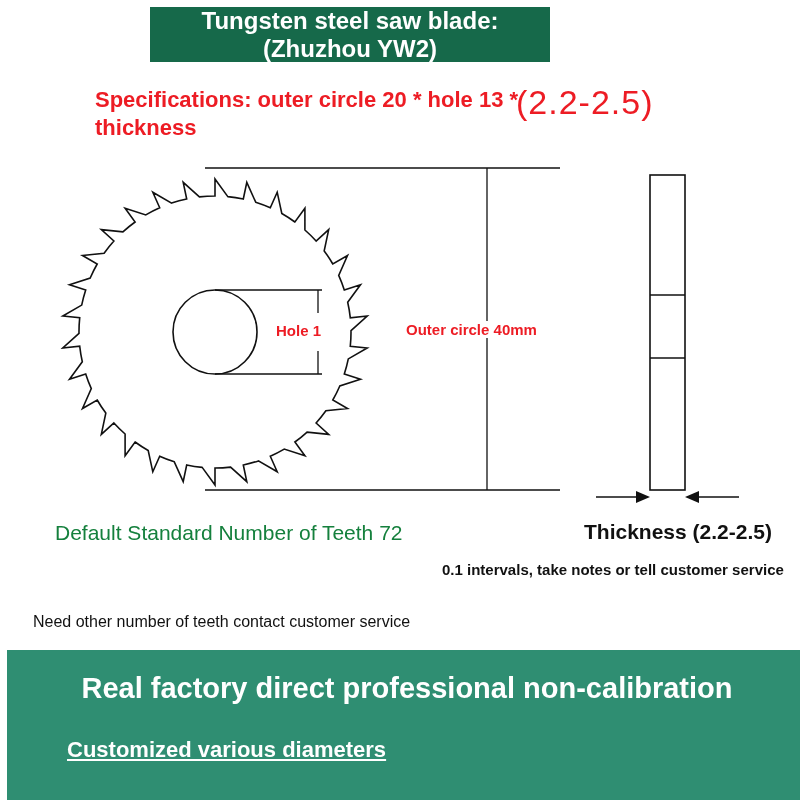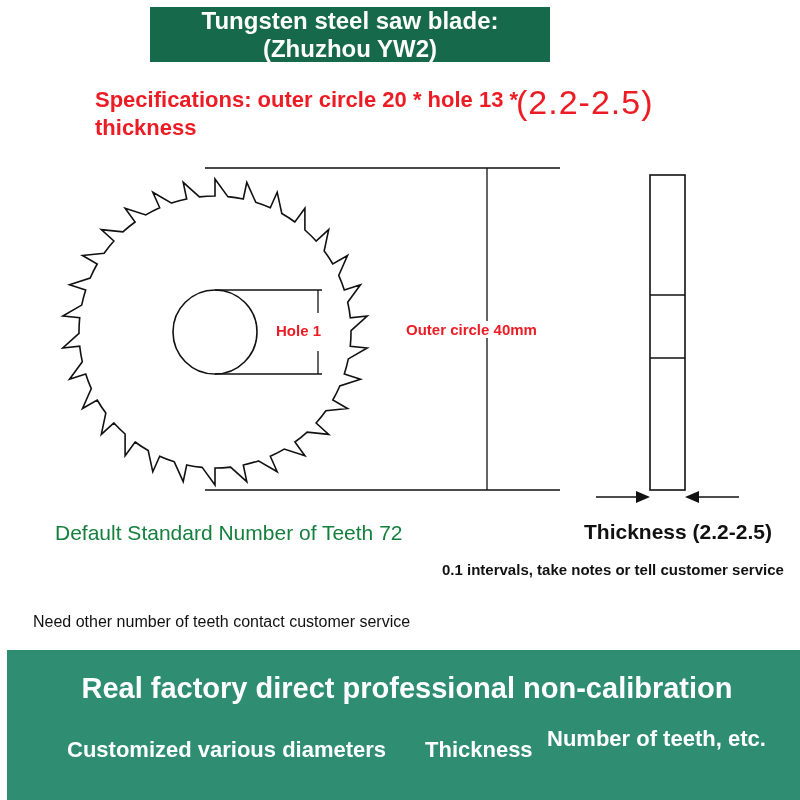--- a/index.html
+++ b/index.html
@@ -29,21 +29,21 @@
   .need-other{left:33px;top:569px;color:#111111;font-size:16px;font-weight:normal;margin-top:44px;}
   .intervals{left:442px;top:561px;color:#111111;font-size:15px;font-weight:bold;}
   .footer{
     position:absolute;left:0;top:650px;width:800px;height:150px;
     background:#2f8e72;color:#ffffff;margin-left:7px;
   }
   .footer-headline{
     position:absolute;left:0;top:22px;width:800px;text-align:center;
     font-size:29px;font-weight:bold;
   }
-  .footer-item{position:absolute;font-size:22px;font-weight:bold;color:#ffffff;}
+  .footer-item{position:absolute;font-size:22px;font-weight:bold;color:#ffffff;text-decoration:underline;}
   .footer-item-1{left:60px;top:87px;white-space:nowrap;}
   .footer-item-2{left:418px;top:87px;white-space:nowrap;}
   .footer-item-3{left:540px;top:74px;width:230px;line-height:1.35;}
 </style>
 </head>
 <body>
 
 <div class="banner">
   <span>Tungsten steel saw blade: (Zhuzhou YW2)</span>
 </div>
@@ -79,15 +79,13 @@
 <div class="lbl hole-label">Hole 1</div>
 <div class="lbl outer-label">Outer circle 40mm</div>
 <div class="lbl thickness-label">Thickness (2.2-2.5)</div>
 <div class="lbl default-teeth">Default Standard Number of Teeth 72</div>
 <div class="lbl need-other">Need other number of teeth contact customer service</div>
 <div class="lbl intervals">0.1 intervals, take notes or tell customer service</div>
 
 <div class="footer">
   <div class="footer-headline">Real factory direct professional non-calibration</div>
   <div class="footer-item footer-item-1">Customized various diameters</div>
-  <div class="footer-item footer-item-2">Thickness</div>
-  <div class="footer-item footer-item-3">Number of teeth, etc.</div>
 </div>
 
 </body></html>

